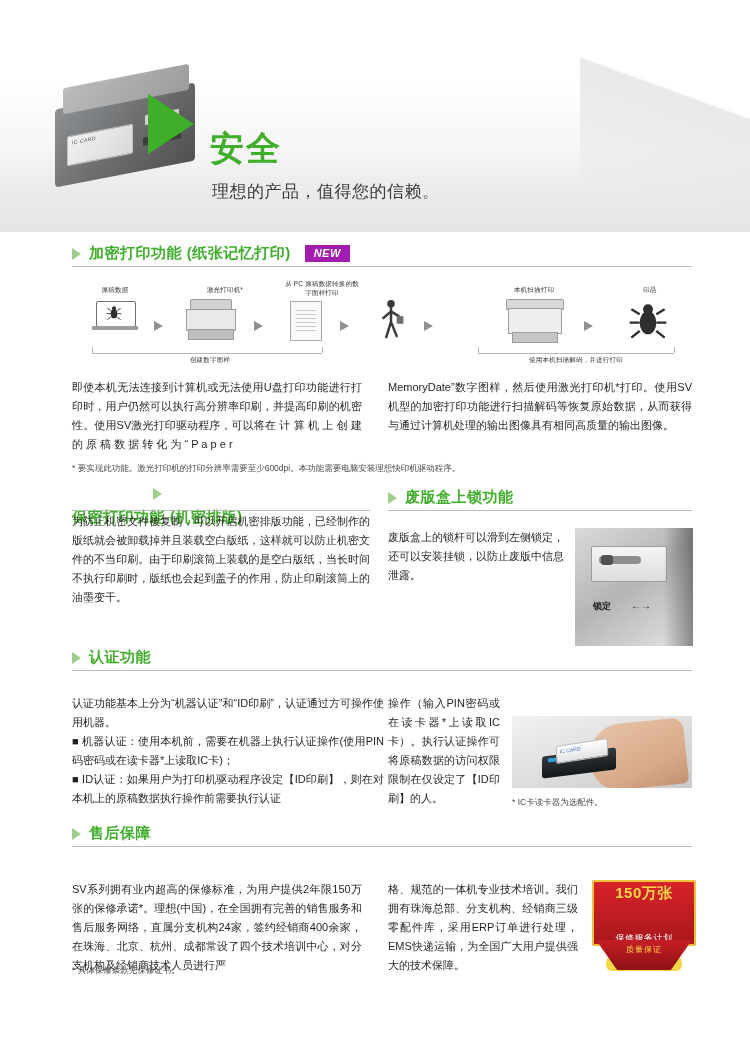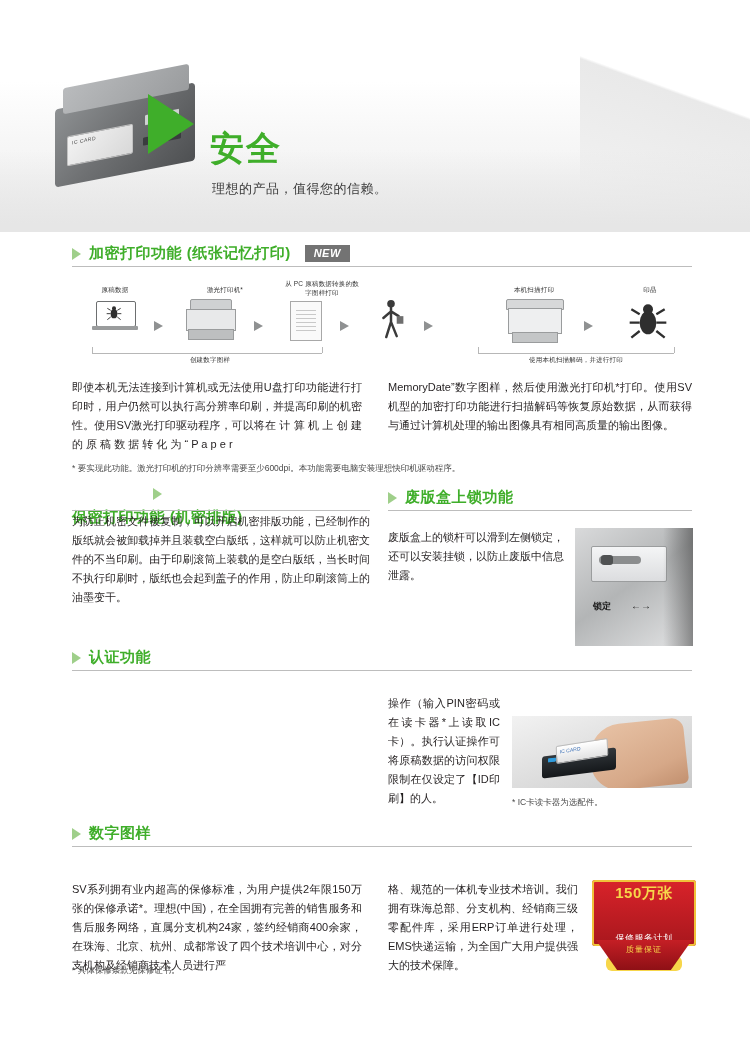--- a/index.html
+++ b/index.html
@@ -111,21 +111,21 @@
     position: absolute;
     left: 210px; top: 126px;
     font-size: 34px;
     font-weight: bold;
     color: #3fae2a;
     letter-spacing: 2px;
   }
   .hero-sub {
     position: absolute;
     left: 212px; top: 180px;
-    font-size: 13px;
+    font-size: 17px;
     color: #3b3b3b;
     letter-spacing: .5px;
   }
 
   
   .sec-head {
     position: absolute;
     display: flex;
     align-items: center;
     gap: 8px;
@@ -142,21 +142,21 @@
     color: #3fae2a;
     letter-spacing: .5px;
   }
   .sec-rule {
     position: absolute;
     height: 1px;
     background: #bdbdbd;
   }
   .newbadge {
     display: inline-block;
-    background: #737373;
+    background: #a21caf;
     color: #ffffff;
     font-style: italic;
     font-weight: bold;
     font-size: 11px;
     padding: 2px 9px 3px 9px;
     margin-left: 6px;
     letter-spacing: .5px;
   }
 
   
@@ -478,35 +478,38 @@
     <div class="lock-arrows">←→</div>
     <div class="waste-dark"></div>
   </div>
 
   <div class="sec-head" style="left:72px; top:648px;">
     <span class="tri"></span>
     <span class="sec-title">认证功能</span>
   </div>
   <div class="sec-rule" style="left:72px; top:670px; width:620px;"></div>
 
+  <div class="body-col" style="left:72px; top:694px; width:312px; white-space:pre-line;">认证功能基本上分为“机器认证”和“ID印刷”，认证通过方可操作使用机器。
+■ 机器认证：使用本机前，需要在机器上执行认证操作(使用PIN码密码或在读卡器*上读取IC卡)；
+■ ID认证：如果用户为打印机驱动程序设定【ID印刷】，则在对本机上的原稿数据执行操作前需要执行认证</div>
   <div class="body-col" style="left:388px; top:694px; width:112px;">操作（输入PIN密码或在读卡器*上读取IC卡）。执行认证操作可将原稿数据的访问权限限制在仅设定了【ID印刷】的人。</div>
 
   <div class="idcard-img">
     <div class="hand"></div>
     <div class="reader"></div>
     <div class="reader-led"></div>
     <div class="wcard">
       <span>IC CARD</span>
     </div>
   </div>
   <div class="note" style="left:512px; top:796px; width:180px;">* IC卡读卡器为选配件。</div>
 
   <div class="sec-head" style="left:72px; top:824px;">
     <span class="tri"></span>
-    <span class="sec-title">数字图样</span>
+    <span class="sec-title">售后保障</span>
   </div>
   <div class="sec-rule" style="left:72px; top:846px; width:620px;"></div>
 
   <div class="body-col" style="left:72px; top:880px; width:290px;">SV系列拥有业内超高的保修标准，为用户提供2年限150万张的保修承诺*。理想(中国)，在全国拥有完善的销售服务和售后服务网络，直属分支机构24家，签约经销商400余家，在珠海、北京、杭州、成都常设了四个技术培训中心，对分支机构及经销商技术人员进行严</div>
   <div class="body-col" style="left:388px; top:880px; width:190px;">格、规范的一体机专业技术培训。我们拥有珠海总部、分支机构、经销商三级零配件库，采用ERP订单进行处理，EMS快递运输，为全国广大用户提供强大的技术保障。</div>
   <div class="note" style="left:72px; top:964px; width:400px;">* 具体保修条款见保修证书。</div>
 
   <div class="seal">
     <div class="seal-ribbon"></div>
     <div class="seal-t1">150万张</div>

